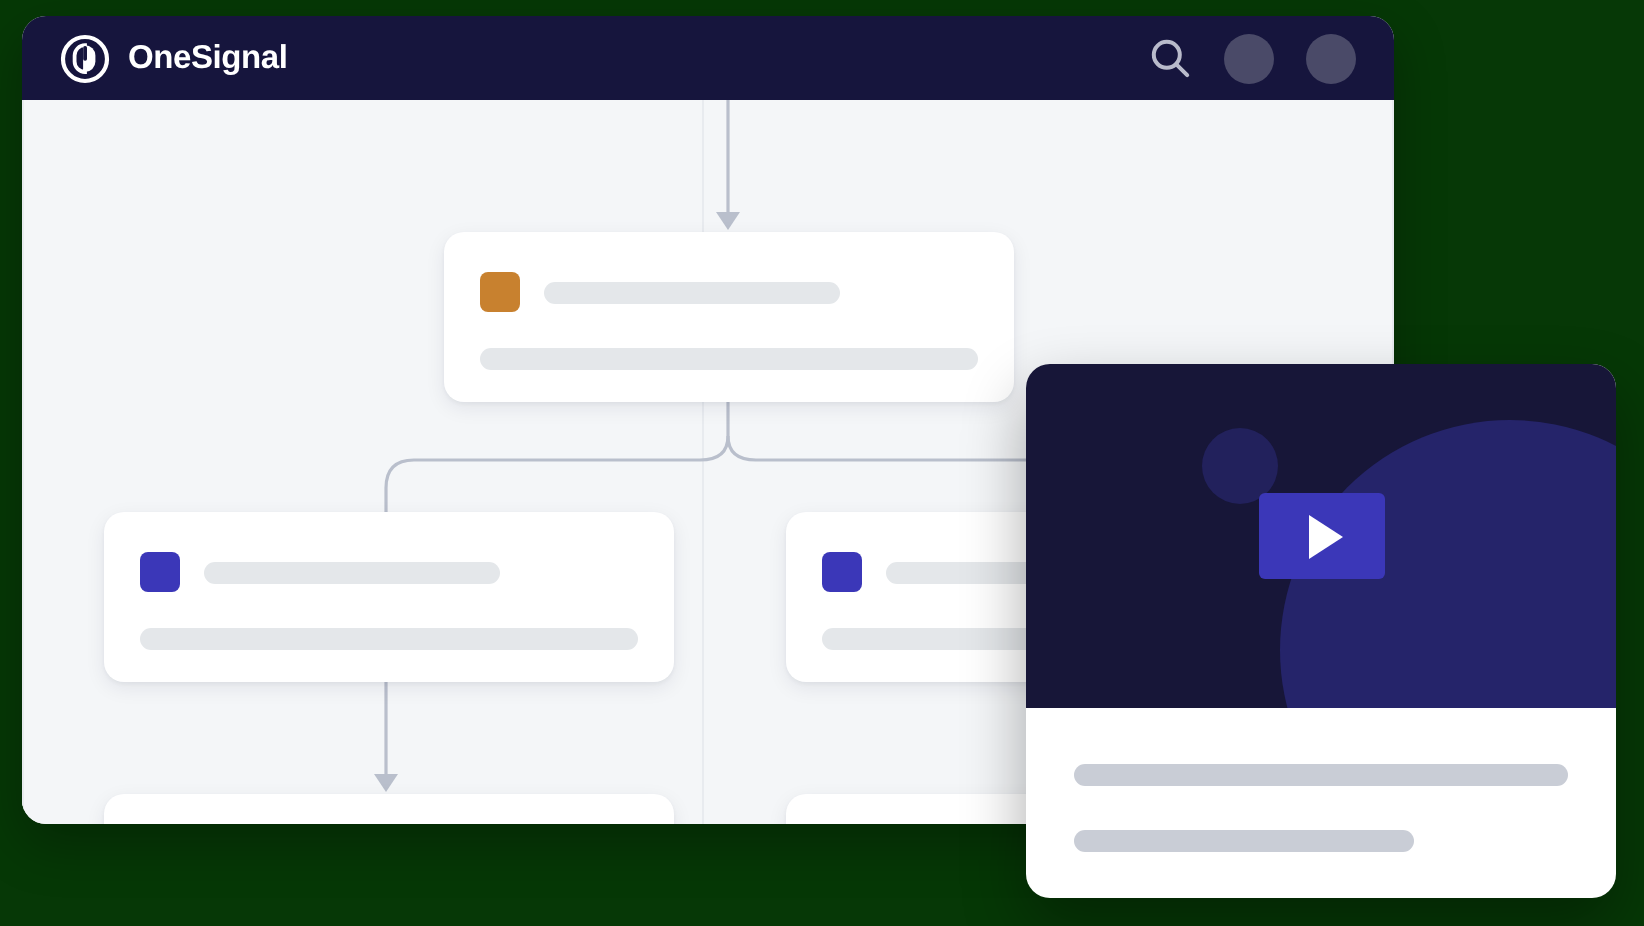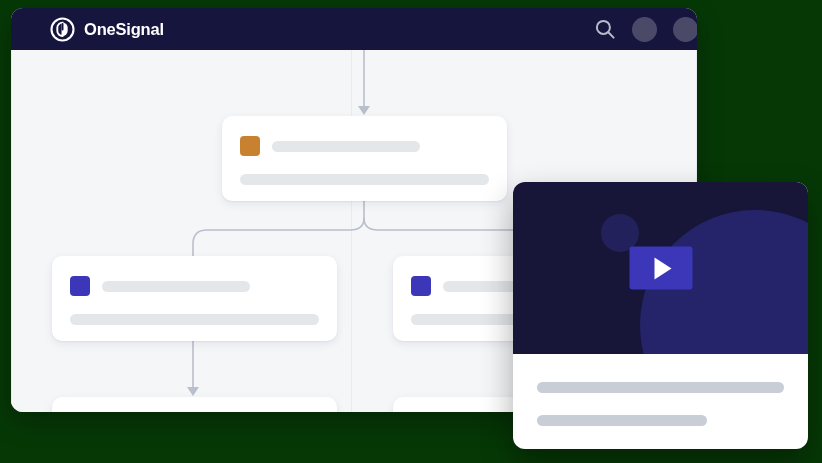--- a/index.html
+++ b/index.html
@@ -34,21 +34,20 @@
   }
   .app-header {
     position: absolute;
     left: 0;
     top: 0;
     width: 100%;
     height: 42px;
     background: #16153d;
     display: flex;
     align-items: center;
-    padding-left: 20px;
   }
   .brand {
     display: flex;
     align-items: center;
     gap: 9px;
     margin-left: 19px;
   }
   .brand-mark {
     width: 25px;
     height: 25px;

